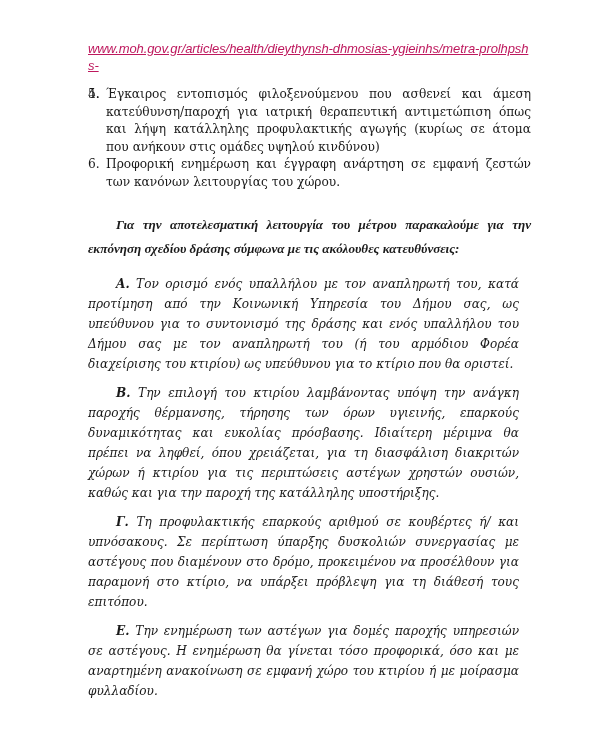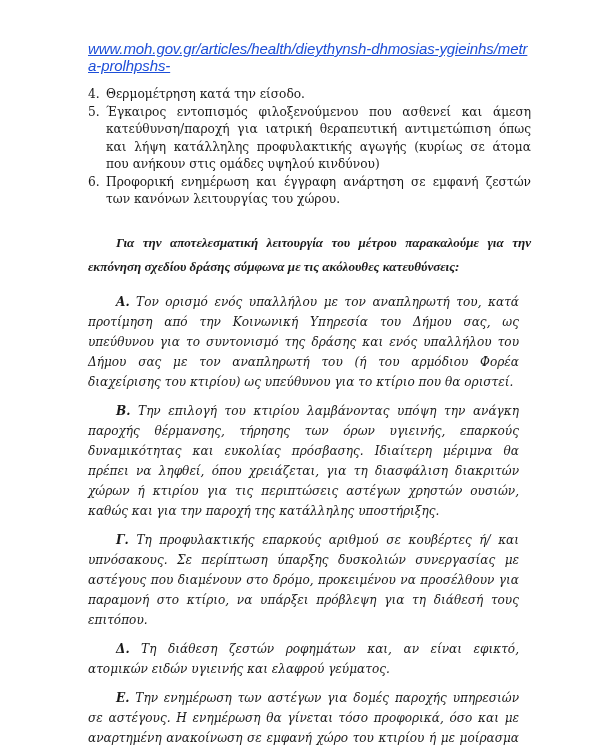--- a/index.html
+++ b/index.html
@@ -1,51 +1,49 @@
 <!DOCTYPE html>
 <html><head>
   <meta charset="utf-8">
   <style>
     html, body { margin: 0; padding: 0; background: #ffffff; }
     body { width: 615px; height: 745px; overflow: hidden; position: relative; color: #1a1a1a; }
     .page { position: absolute; left: 88px; top: 40px; width: 443px; font-family: "DejaVu Serif", serif; font-size: 12.2px; }
-    .link { font-family: "Liberation Sans", sans-serif; font-style: italic; text-decoration: underline; color: #1d4ed8; font-size: 15px; line-height: 17px; letter-spacing: -0.1px; word-break: break-all; margin: 0; }
+    .link { font-family: "Liberation Sans", sans-serif; font-style: italic; text-decoration: underline; color: #be185d; font-size: 13px; line-height: 17px; letter-spacing: -0.1px; word-break: break-all; margin: 0; }
     .link span { display: block; }
     ol.items { list-style: none; margin: 12px 0 0 0; padding: 0; }
     ol.items li { position: relative; padding-left: 18px; line-height: 17.5px; text-align: justify; text-align-last: left; font-size: 12.2px; }
     ol.items li .num { position: absolute; left: 0; top: 0; }
     .intro { margin-top: 22px; font-weight: bold; font-style: italic; font-size: 13.1px; line-height: 24px; text-align: justify; text-indent: 28px; font-family: "Liberation Serif", serif; }
     .para { margin: 9px 12px 0 0; text-indent: 28px; line-height: 20px; text-align: justify; font-size: 12.1px; font-style: italic; }
     .para .lbl { font-weight: bold; }
     .para.first { margin-top: 11px; }
   </style>
 </head>
 <body>
 
 <div class="page">
   <p class="link">
     <span>www.moh.gov.gr/articles/health/dieythynsh-dhmosias-ygieinhs/metra-prolhpshs-</span>
   </p>
 
   <ol class="items">
     <li>
       <span class="num">4.</span>
-      <span>Θερμομέτρηση κατά την είσοδο.</span>
     </li>
     <li>
       <span class="num">5.</span>
       <span>Έγκαιρος εντοπισμός φιλοξενούμενου που ασθενεί και άμεση κατεύθυνση/παροχή για ιατρική θεραπευτική αντιμετώπιση όπως και λήψη κατάλληλης προφυλακτικής αγωγής (κυρίως σε άτομα που ανήκουν στις ομάδες υψηλού κινδύνου)</span>
     </li>
     <li>
       <span class="num">6.</span>
       <span>Προφορική ενημέρωση και έγγραφη ανάρτηση σε εμφανή ζεστών των κανόνων λειτουργίας του χώρου.</span>
     </li>
   </ol>
 
   <p class="intro">Για την αποτελεσματική λειτουργία του μέτρου παρακαλούμε για την εκπόνηση σχεδίου δράσης σύμφωνα με τις ακόλουθες κατευθύνσεις:</p>
 
   <p class="para first"><span class="lbl">Α.</span><span> Τον ορισμό ενός υπαλλήλου με τον αναπληρωτή του, κατά προτίμηση από την Κοινωνική Υπηρεσία του Δήμου σας, ως υπεύθυνου για το συντονισμό της δράσης και ενός υπαλλήλου του Δήμου σας με τον αναπληρωτή του (ή του αρμόδιου Φορέα διαχείρισης του κτιρίου) ως υπεύθυνου για το κτίριο που θα οριστεί.</span></p>
   <p class="para"><span class="lbl">Β.</span><span> Την επιλογή του κτιρίου λαμβάνοντας υπόψη την ανάγκη παροχής θέρμανσης, τήρησης των όρων υγιεινής, επαρκούς δυναμικότητας και ευκολίας πρόσβασης. Ιδιαίτερη μέριμνα θα πρέπει να ληφθεί, όπου χρειάζεται, για τη διασφάλιση διακριτών χώρων ή κτιρίου για τις περιπτώσεις αστέγων χρηστών ουσιών, καθώς και για την παροχή της κατάλληλης υποστήριξης.</span></p>
   <p class="para"><span class="lbl">Γ.</span><span> Τη προφυλακτικής επαρκούς αριθμού σε κουβέρτες ή/ και υπνόσακους. Σε περίπτωση ύπαρξης δυσκολιών συνεργασίας με αστέγους που διαμένουν στο δρόμο, προκειμένου να προσέλθουν για παραμονή στο κτίριο, να υπάρξει πρόβλεψη για τη διάθεσή τους επιτόπου.</span></p>
-  <p class="para"><span class="lbl">Δ.</span><span> Τη διάθεση ζεστών ροφημάτων και, αν είναι εφικτό, ατομικών ειδών υγιεινής και ελαφρού γεύματος.</span></p>
   <p class="para"><span class="lbl">Ε.</span><span> Την ενημέρωση των αστέγων για δομές παροχής υπηρεσιών σε αστέγους. Η ενημέρωση θα γίνεται τόσο προφορικά, όσο και με αναρτημένη ανακοίνωση σε εμφανή χώρο του κτιρίου ή με μοίρασμα φυλλαδίου.</span></p>
 
 </div>
 
 </body></html>

